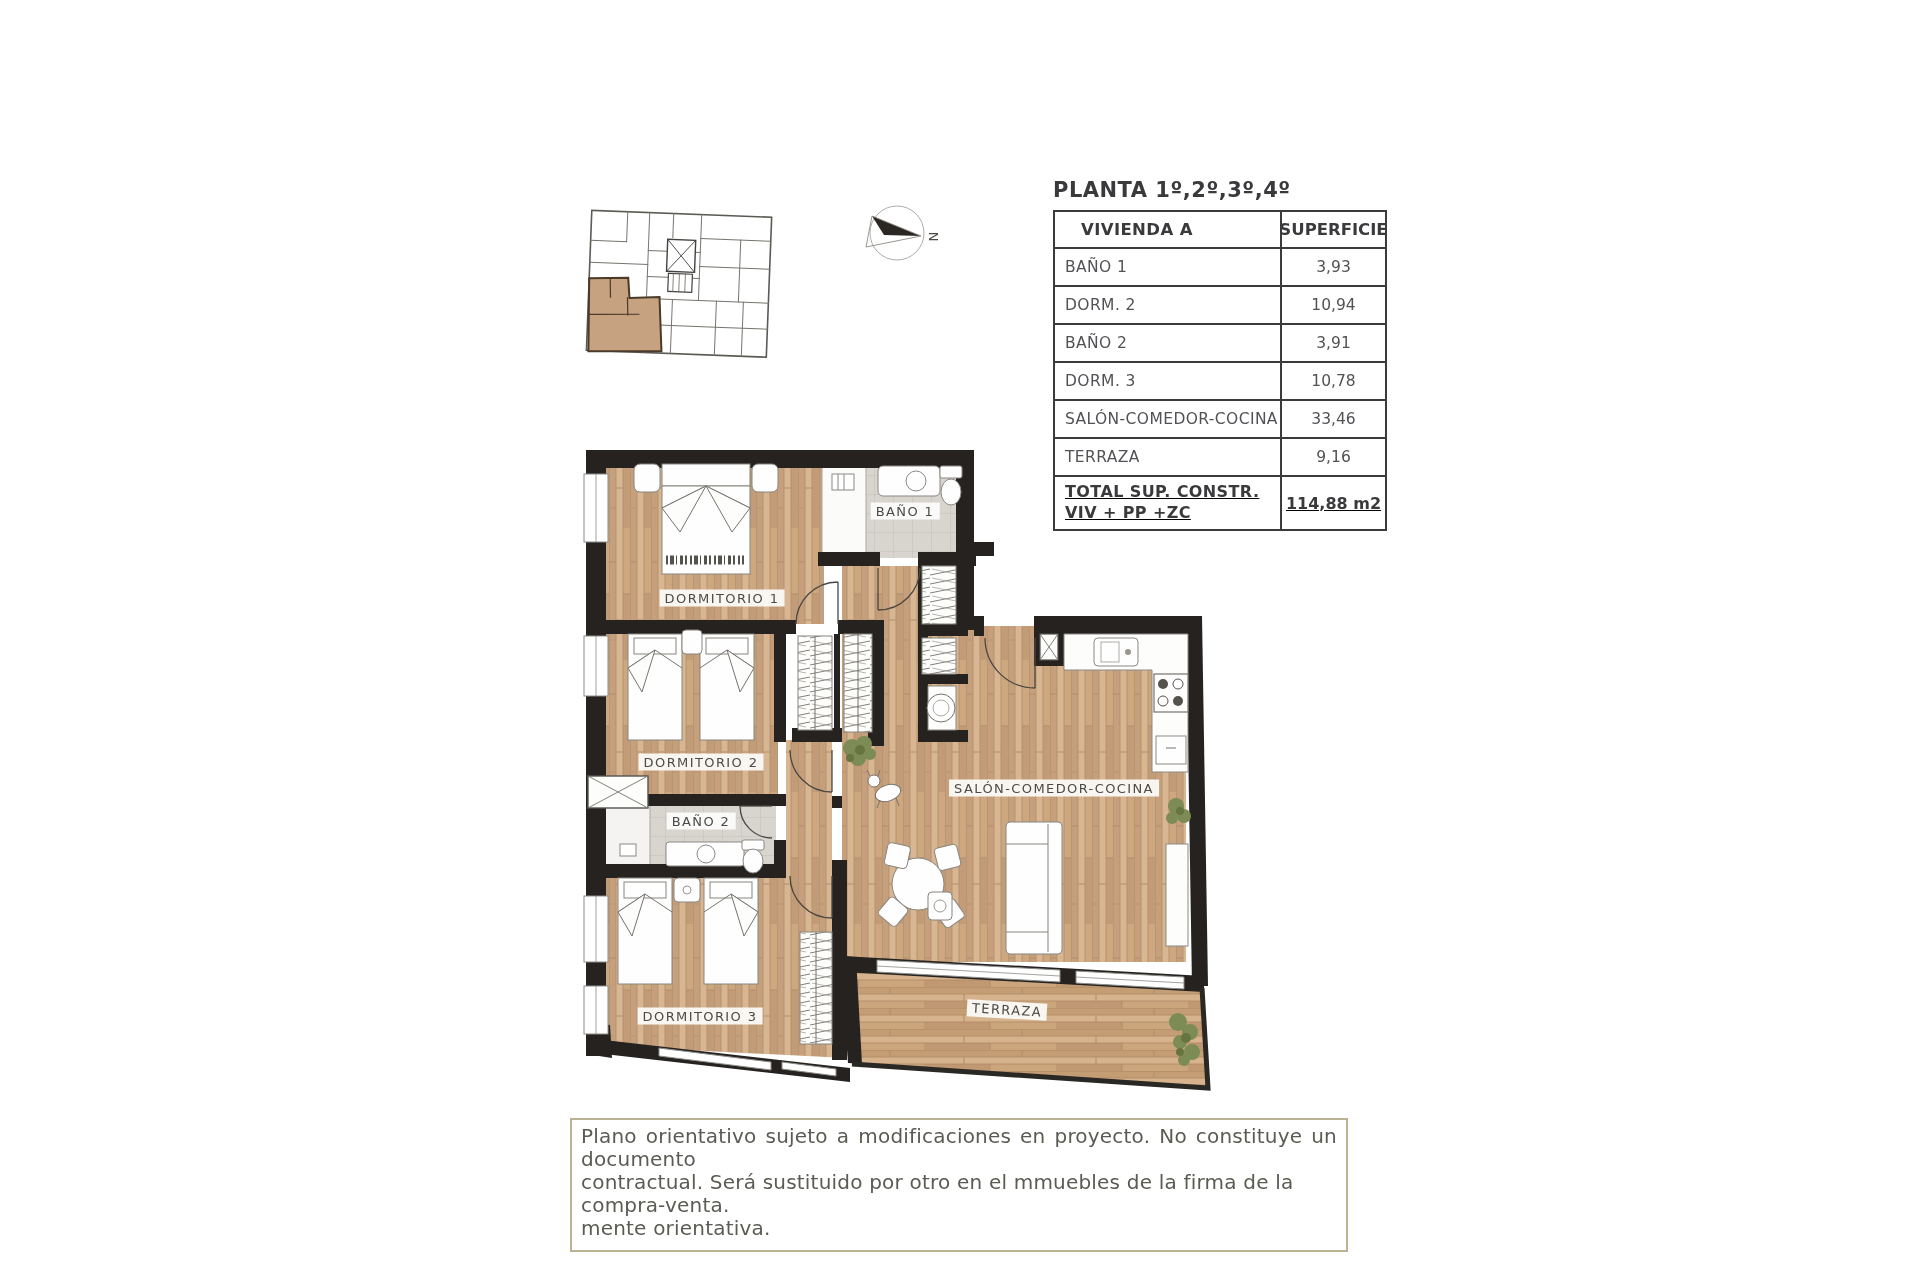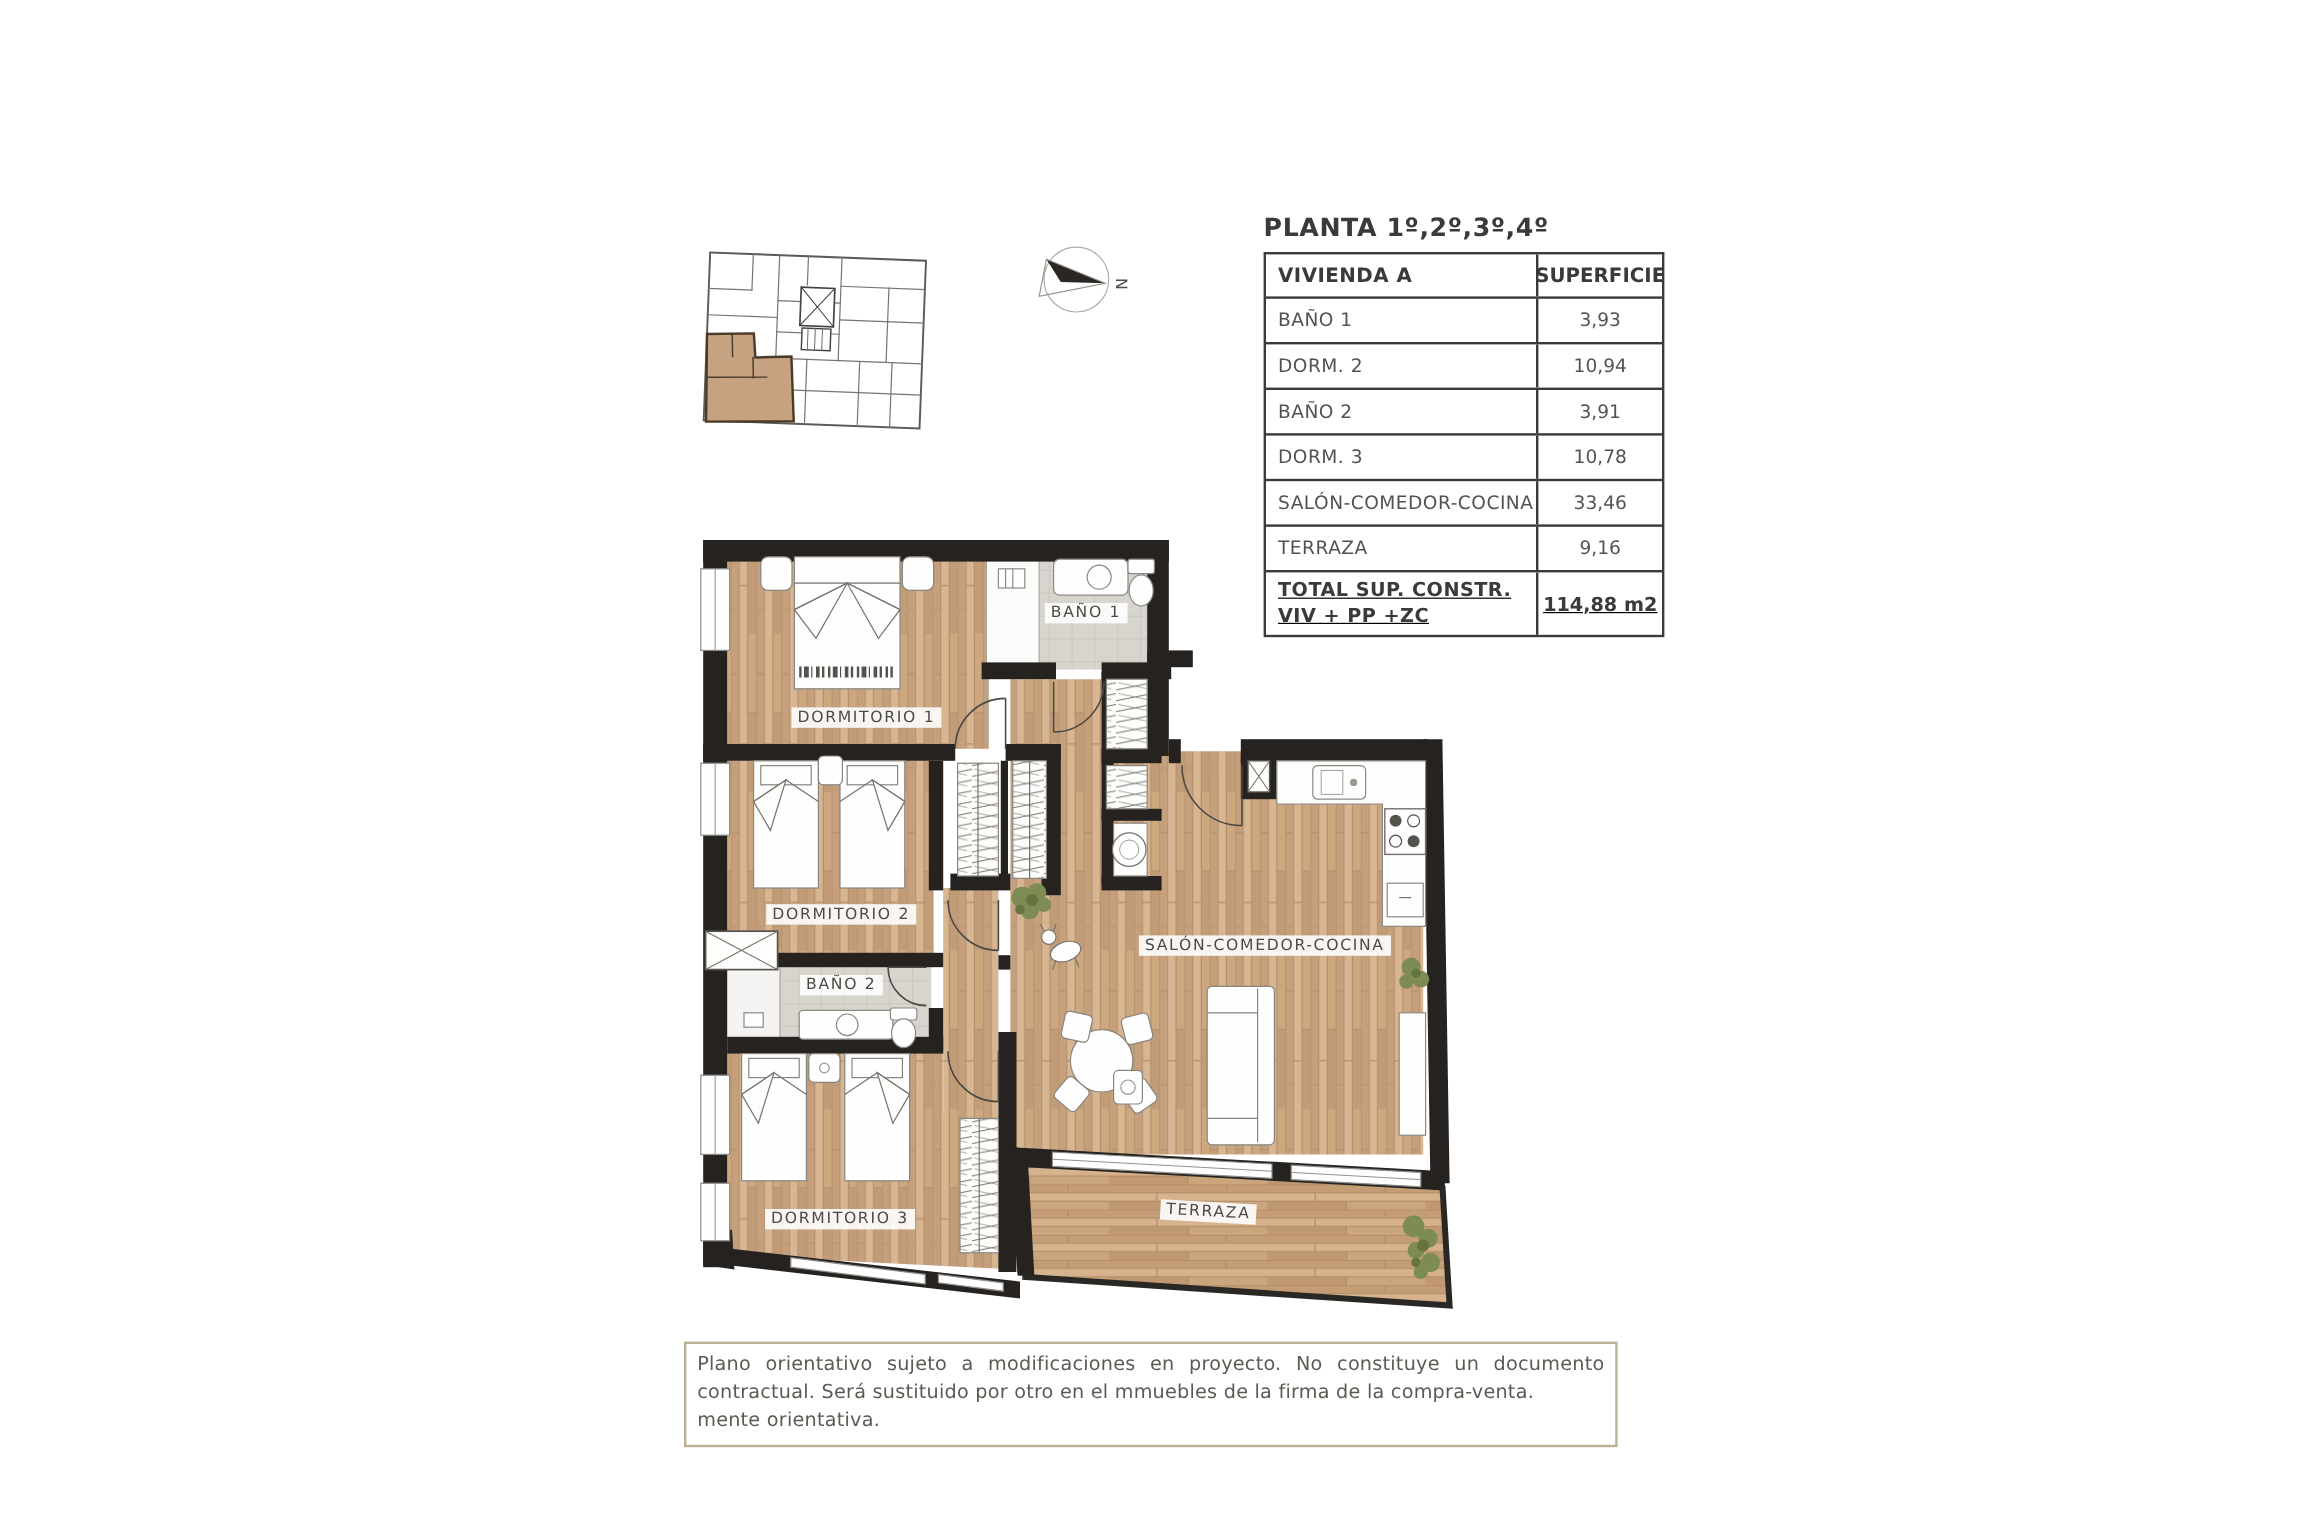--- a/index.html
+++ b/index.html
@@ -15,36 +15,36 @@
   .area-table{position:absolute;left:1053px;top:210px;width:334px;border:2px solid #3b3b3d;
               box-sizing:border-box;background:#ffffff;}
   .t-row{display:flex;align-items:stretch;border-top:2px solid #3b3b3d;}
   .t-row:first-child{border-top:none;}
   .t-label{flex:1;display:flex;align-items:center;padding-left:10px;font-size:15.5px;
            color:#525256;letter-spacing:0.4px;}
   .t-val{width:103px;border-left:2px solid #3b3b3d;display:flex;align-items:center;
          justify-content:center;font-size:15.5px;color:#525256;}
   .t-row.h .t-label,.t-row.h .t-val{font-weight:700;color:#3a3a3c;font-size:16.5px;}
   .t-row.total .t-label,.t-row.total .t-val{font-weight:700;color:#3a3a3c;font-size:16px;}
-  .rh{height:36px;} .rh-h{height:35px;} .rh-t2{height:52px;text-decoration:underline;}
+  .rh{height:36px;} .rh-h{height:35px;padding-left:16px;} .rh-t2{height:52px;text-decoration:underline;}
   .two-line{display:block;padding-top:4px;line-height:21px;}
 
   
   .plabel{position:absolute;transform:translate(-50%,-50%);background:rgba(253,253,252,0.92);
           padding:1px 5px;font-size:13px;letter-spacing:1.4px;color:#4a4a47;white-space:nowrap;}
   .plabel.rot{transform:translate(-50%,-50%) rotate(3.2deg);}
 
   
   .north{position:absolute;left:929px;top:229px;font-size:13px;color:#4a4a47;
          transform:rotate(90deg);font-weight:400;}
 
   
   .disclaimer{position:absolute;left:570px;top:1118px;width:778px;box-sizing:border-box;
               border:2px solid #bab293;background:#ffffff;padding:5px 9px 10px 9px;
-              font-size:16px;line-height:23px;color:#5b5b54;letter-spacing:0.2px;}
+              font-size:20px;line-height:23px;color:#5b5b54;letter-spacing:0.2px;}
   .disc-line.j{text-align:justify;text-align-last:justify;}
 </style>
 </head>
 <body>
 
 <div class="page">
 
 <svg width="1920" height="1280" viewBox="0 0 1920 1280">
   <defs>
     <pattern id="wood" width="21" height="132" patternUnits="userSpaceOnUse">

